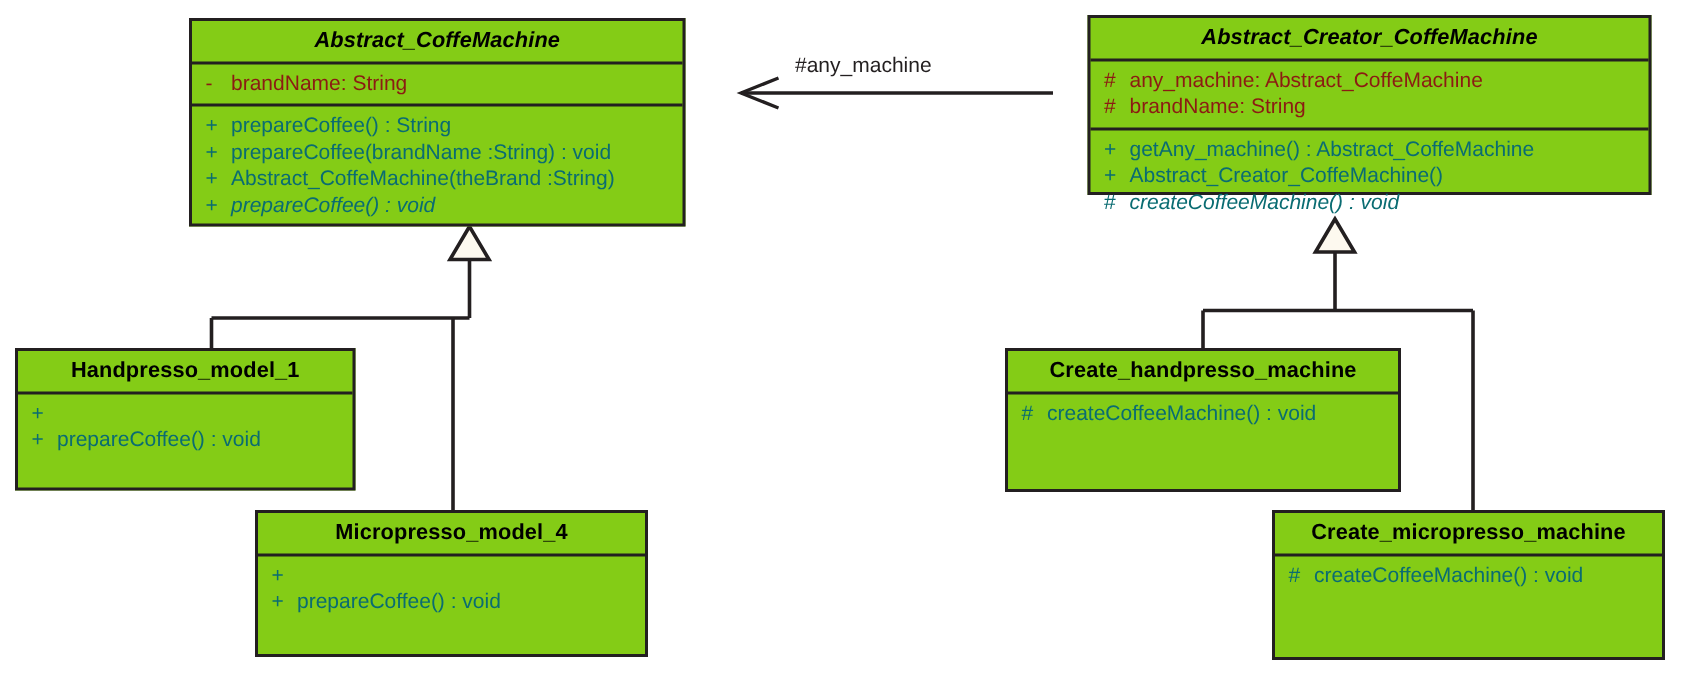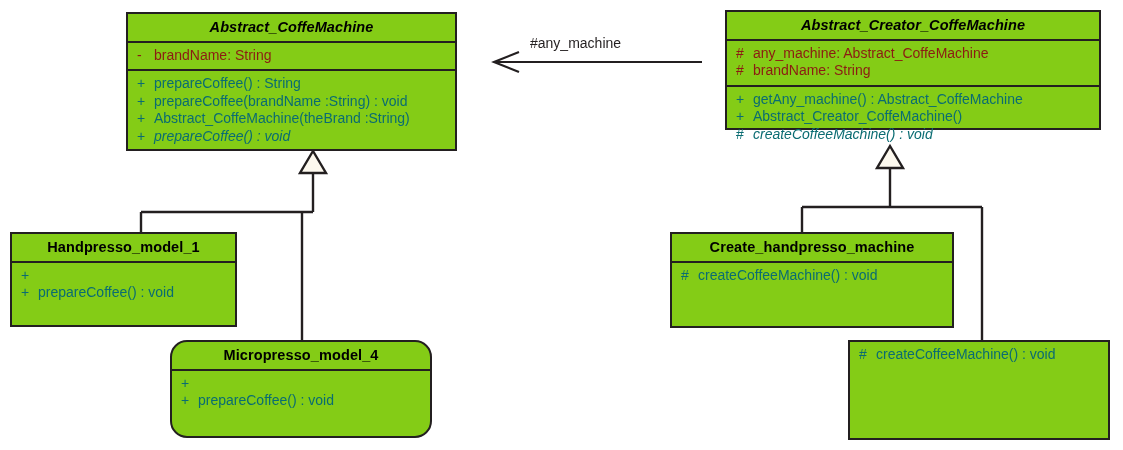--- a/index.html
+++ b/index.html
@@ -177,44 +177,45 @@
       <div class="member op-row">
         <span class="vis">+</span>
       </div>
       <div class="member op-row">
         <span class="vis">+</span>
         <span class="sig">prepareCoffee() : void</span>
       </div>
     </div>
   </div>
 
-  <div class="uml-class" style="left:170px; top:340px; width:262px; height:98px;border-radius:17px;">
+  <div class="uml-class" style="left:170px; top:340px; width:262px; height:98px;">
     <div class="cls-title">Micropresso_model_4</div>
     <div class="cls-ops">
       <div class="member op-row">
         <span class="vis">+</span>
       </div>
       <div class="member op-row">
         <span class="vis">+</span>
         <span class="sig">prepareCoffee() : void</span>
       </div>
     </div>
   </div>
 
-  <div class="uml-class" style="left:670px; top:232px; width:284px; height:96px;">
+  <div class="uml-class" style="left:670px; top:232px; width:264px; height:96px;">
     <div class="cls-title">Create_handpresso_machine</div>
     <div class="cls-ops">
       <div class="member op-row">
         <span class="vis">#</span>
         <span class="sig">createCoffeeMachine() : void</span>
       </div>
     </div>
   </div>
 
   <div class="uml-class" style="left:848px; top:340px; width:262px; height:100px;">
+    <div class="cls-title">Create_micropresso_machine</div>
     <div class="cls-ops">
       <div class="member op-row">
         <span class="vis">#</span>
         <span class="sig">createCoffeeMachine() : void</span>
       </div>
     </div>
   </div>
 
 </div>
 

